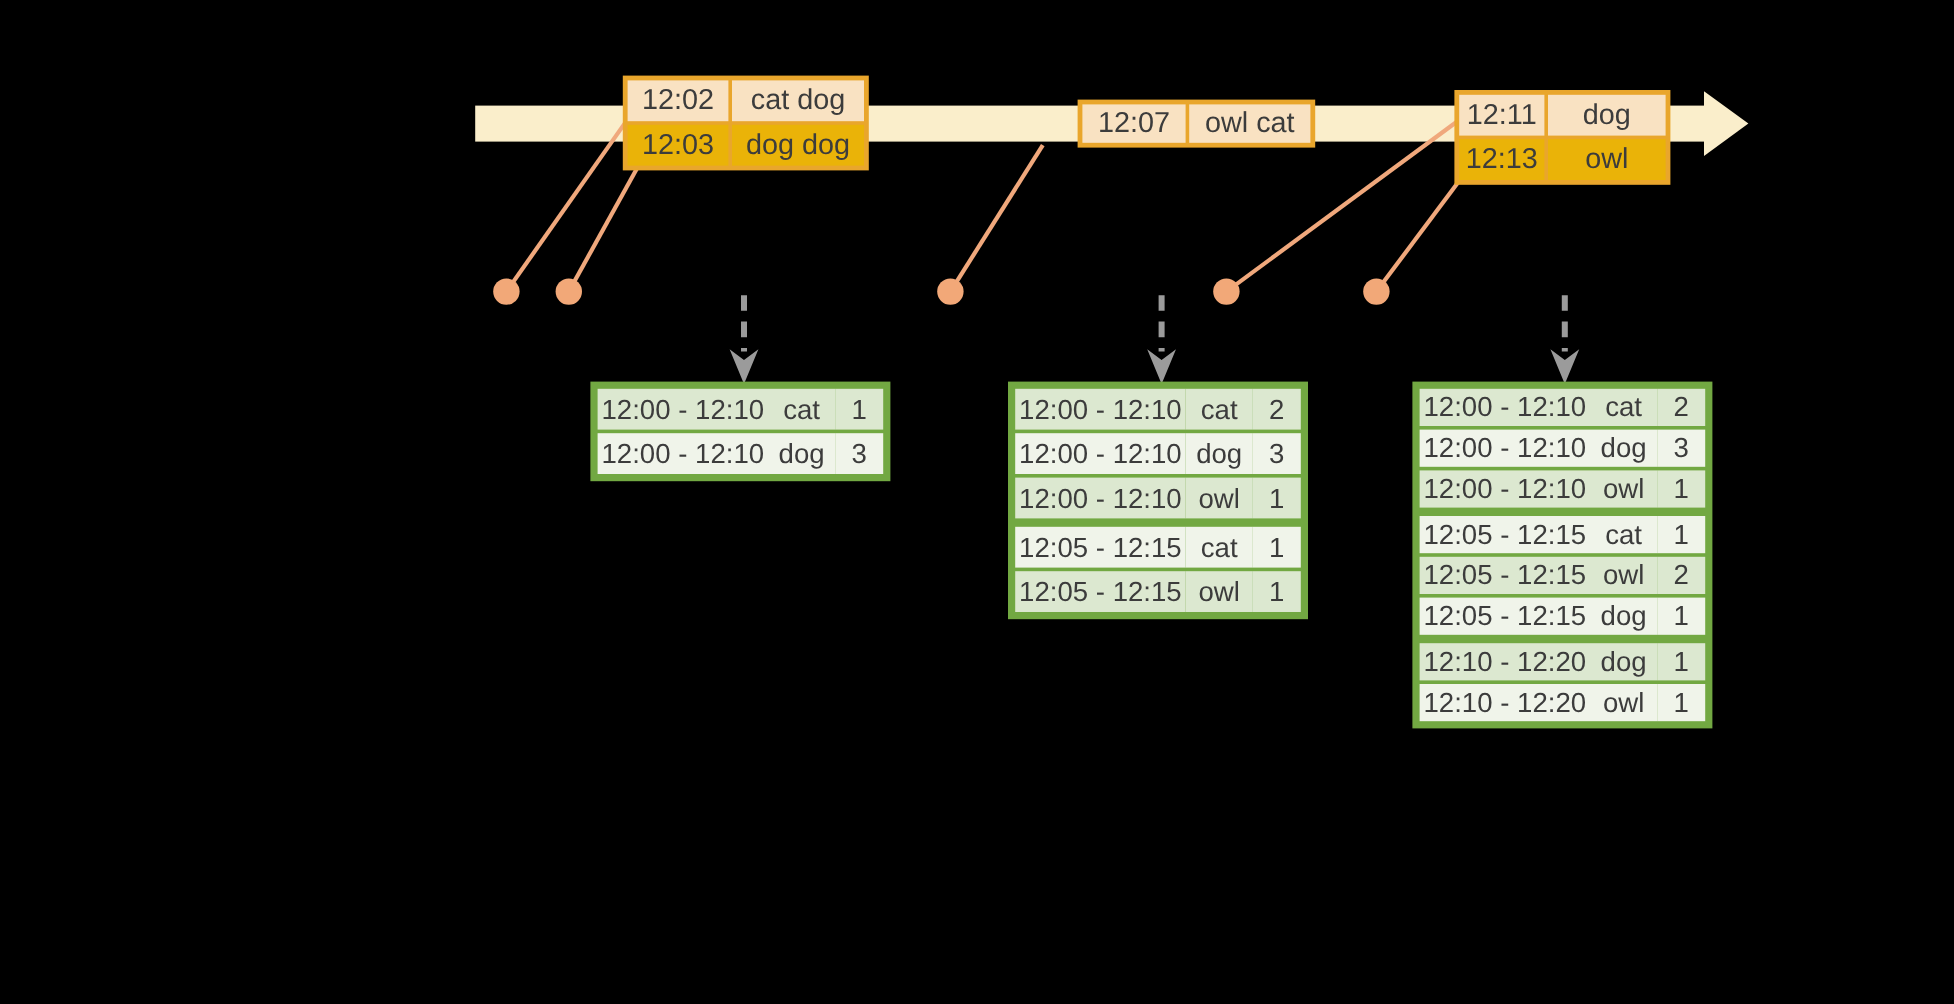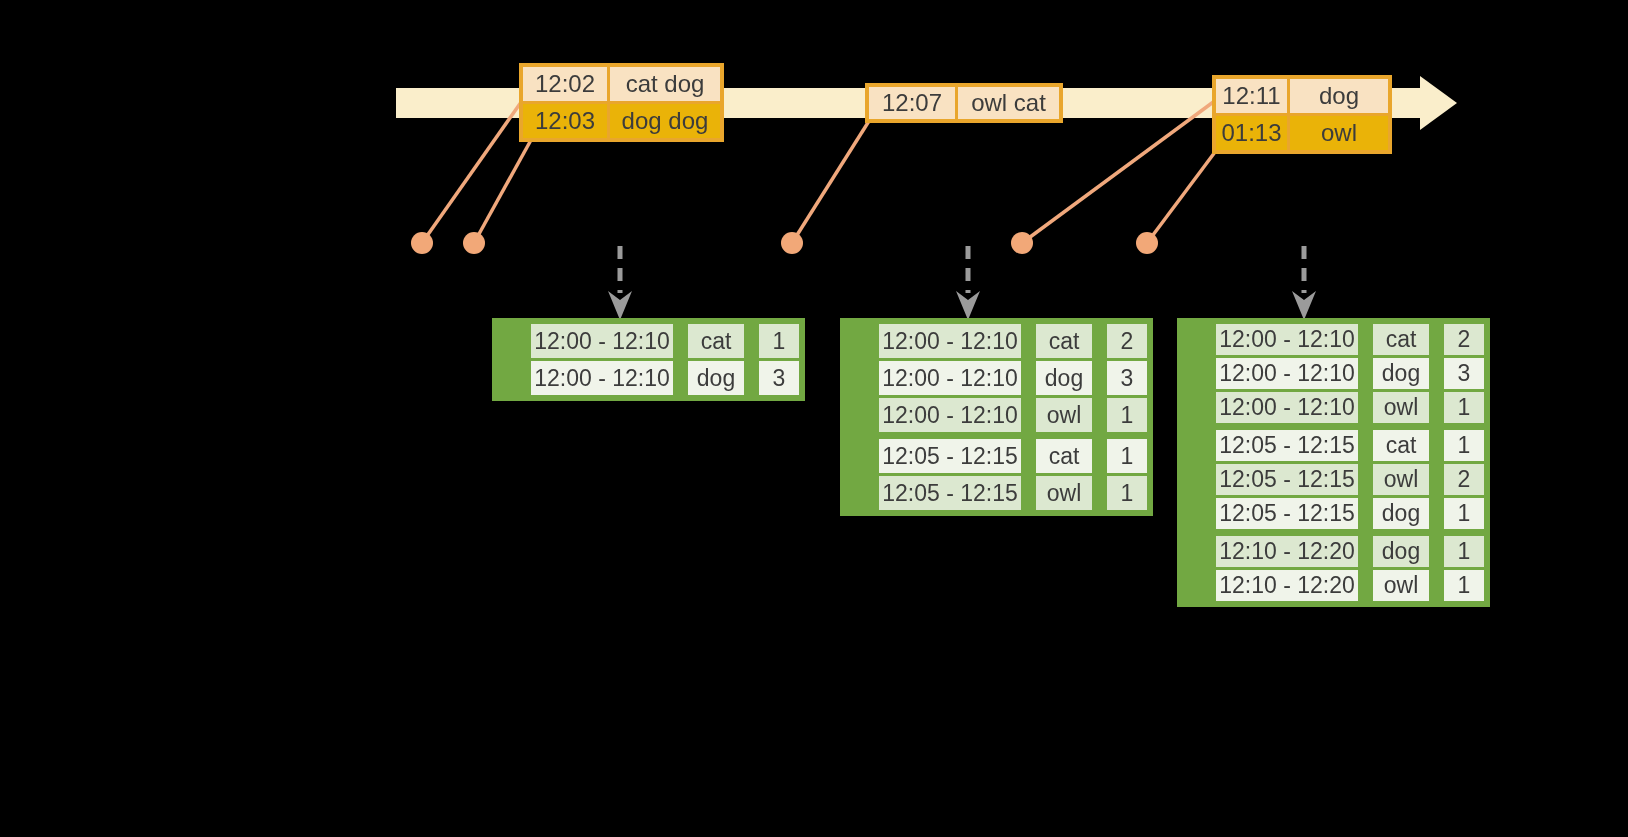--- a/index.html
+++ b/index.html
@@ -33,22 +33,22 @@
   .erow.light .ecell{background:#eab308;}
 
   
   .gtable{
     position:absolute;z-index:2;
     background:#72a842;
     padding:6px;
     display:flex;flex-direction:column;
   }
   .grow{
-    display:grid;grid-template-columns:142px 56px 40px;gap:0 15px;
-    margin-top:3px;height:34px;margin-left:33px;
+    display:grid;grid-template-columns:142px 56px 40px;gap:0 0;
+    margin-top:3px;height:34px;
   }
   .gtable.r3 .grow{height:31px;}
   .grow:first-child{margin-top:0;}
   .grow.group{margin-top:7px;}
   .gcell{
     display:flex;align-items:center;justify-content:center;
     font-size:23px;color:#3c3c3c;line-height:1;
   }
   .grow:nth-child(odd) .gcell{background:#dce8d0;}
   .grow:nth-child(even) .gcell{background:#f0f4ea;}
@@ -89,34 +89,34 @@
     <div class="erow dark">
       <div class="ecell">12:02</div>
       <div class="ecell">cat dog</div>
     </div>
     <div class="erow light">
       <div class="ecell">12:03</div>
       <div class="ecell">dog dog</div>
     </div>
   </div>
 
-  <div class="etable et2" style="left:865px;top:83px;">
+  <div class="etable et2" style="left:898px;top:83px;">
     <div class="erow dark">
       <div class="ecell">12:07</div>
       <div class="ecell">owl cat</div>
     </div>
   </div>
 
   <div class="etable et3" style="left:1212px;top:75px;">
     <div class="erow dark">
       <div class="ecell">12:11</div>
       <div class="ecell">dog</div>
     </div>
     <div class="erow light">
-      <div class="ecell">01:13</div>
+      <div class="ecell">12:13</div>
       <div class="ecell">owl</div>
     </div>
   </div>
 
   <div class="gtable r1" style="left:492px;top:318px;">
     <div class="grow">
       <div class="gcell">12:00 - 12:10</div>
       <div class="gcell">cat</div>
       <div class="gcell">1</div>
     </div>

